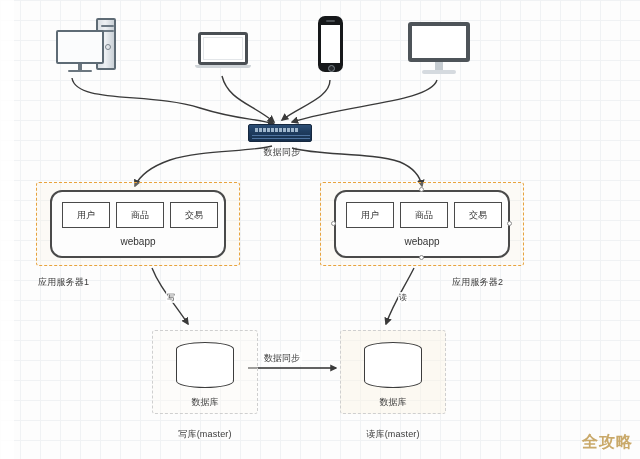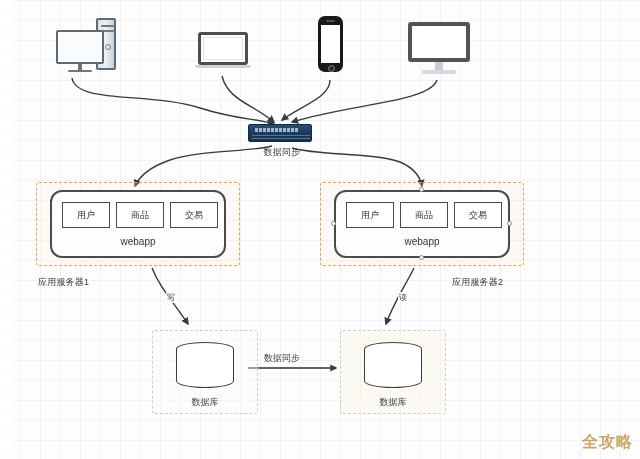--- a/index.html
+++ b/index.html
@@ -387,26 +387,28 @@
   <div class="edge-lbl" style="left:166px; top:292px;">写</div>
   <div class="edge-lbl" style="left:398px; top:292px;">读</div>
 
   <div class="db-dashed" style="left:152px; top:330px; width:106px; height:84px;"></div>
   <div class="cyl" style="left:176px; top:342px; width:58px; height:46px;">
     <div class="cyl-top" style="left:0; top:0; width:58px; height:14px;"></div>
     <div class="cyl-body" style="left:0; top:7px; width:58px; height:32px;"></div>
     <div class="cyl-bottom" style="left:0; top:32px; width:58px; height:14px;"></div>
   </div>
   <div class="db-caption" style="left:152px; top:396px; width:106px;">数据库</div>
+  <div class="lbl" style="left:152px; top:428px; width:106px; text-align:center;">写库(master)</div>
 
   <div class="db-dashed warm" style="left:340px; top:330px; width:106px; height:84px;"></div>
   <div class="cyl" style="left:364px; top:342px; width:58px; height:46px;">
     <div class="cyl-top" style="left:0; top:0; width:58px; height:14px;"></div>
     <div class="cyl-body" style="left:0; top:7px; width:58px; height:32px;"></div>
     <div class="cyl-bottom" style="left:0; top:32px; width:58px; height:14px;"></div>
   </div>
   <div class="db-caption" style="left:340px; top:396px; width:106px;">数据库</div>
+  <div class="lbl" style="left:340px; top:428px; width:106px; text-align:center;">读库(master)</div>
 
   <div class="sync-lbl" style="left:262px; top:352px;">数据同步</div>
 
   <div id="watermark">全攻略</div>
 
 </div>
 
 </body></html>

